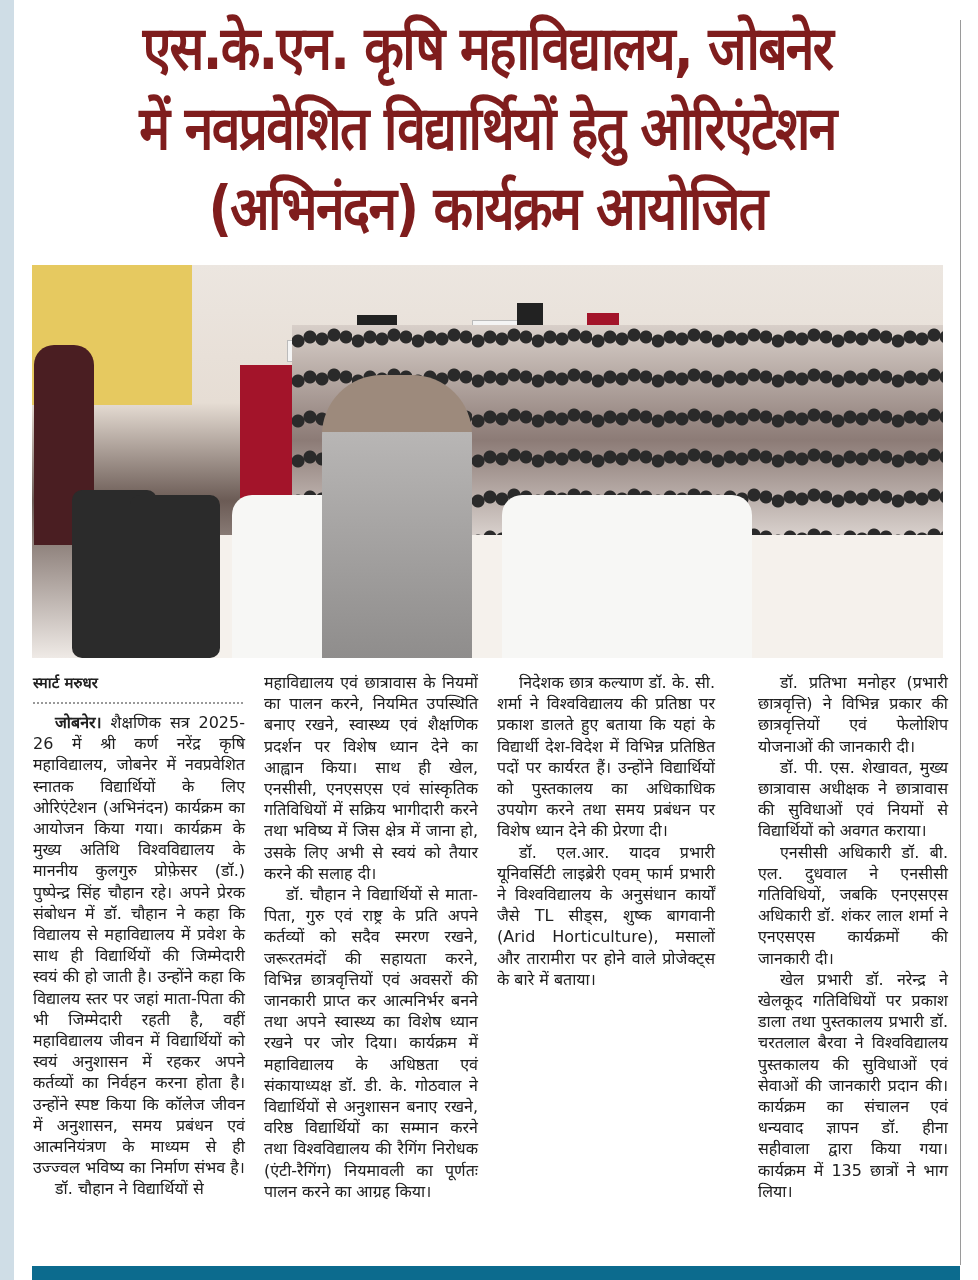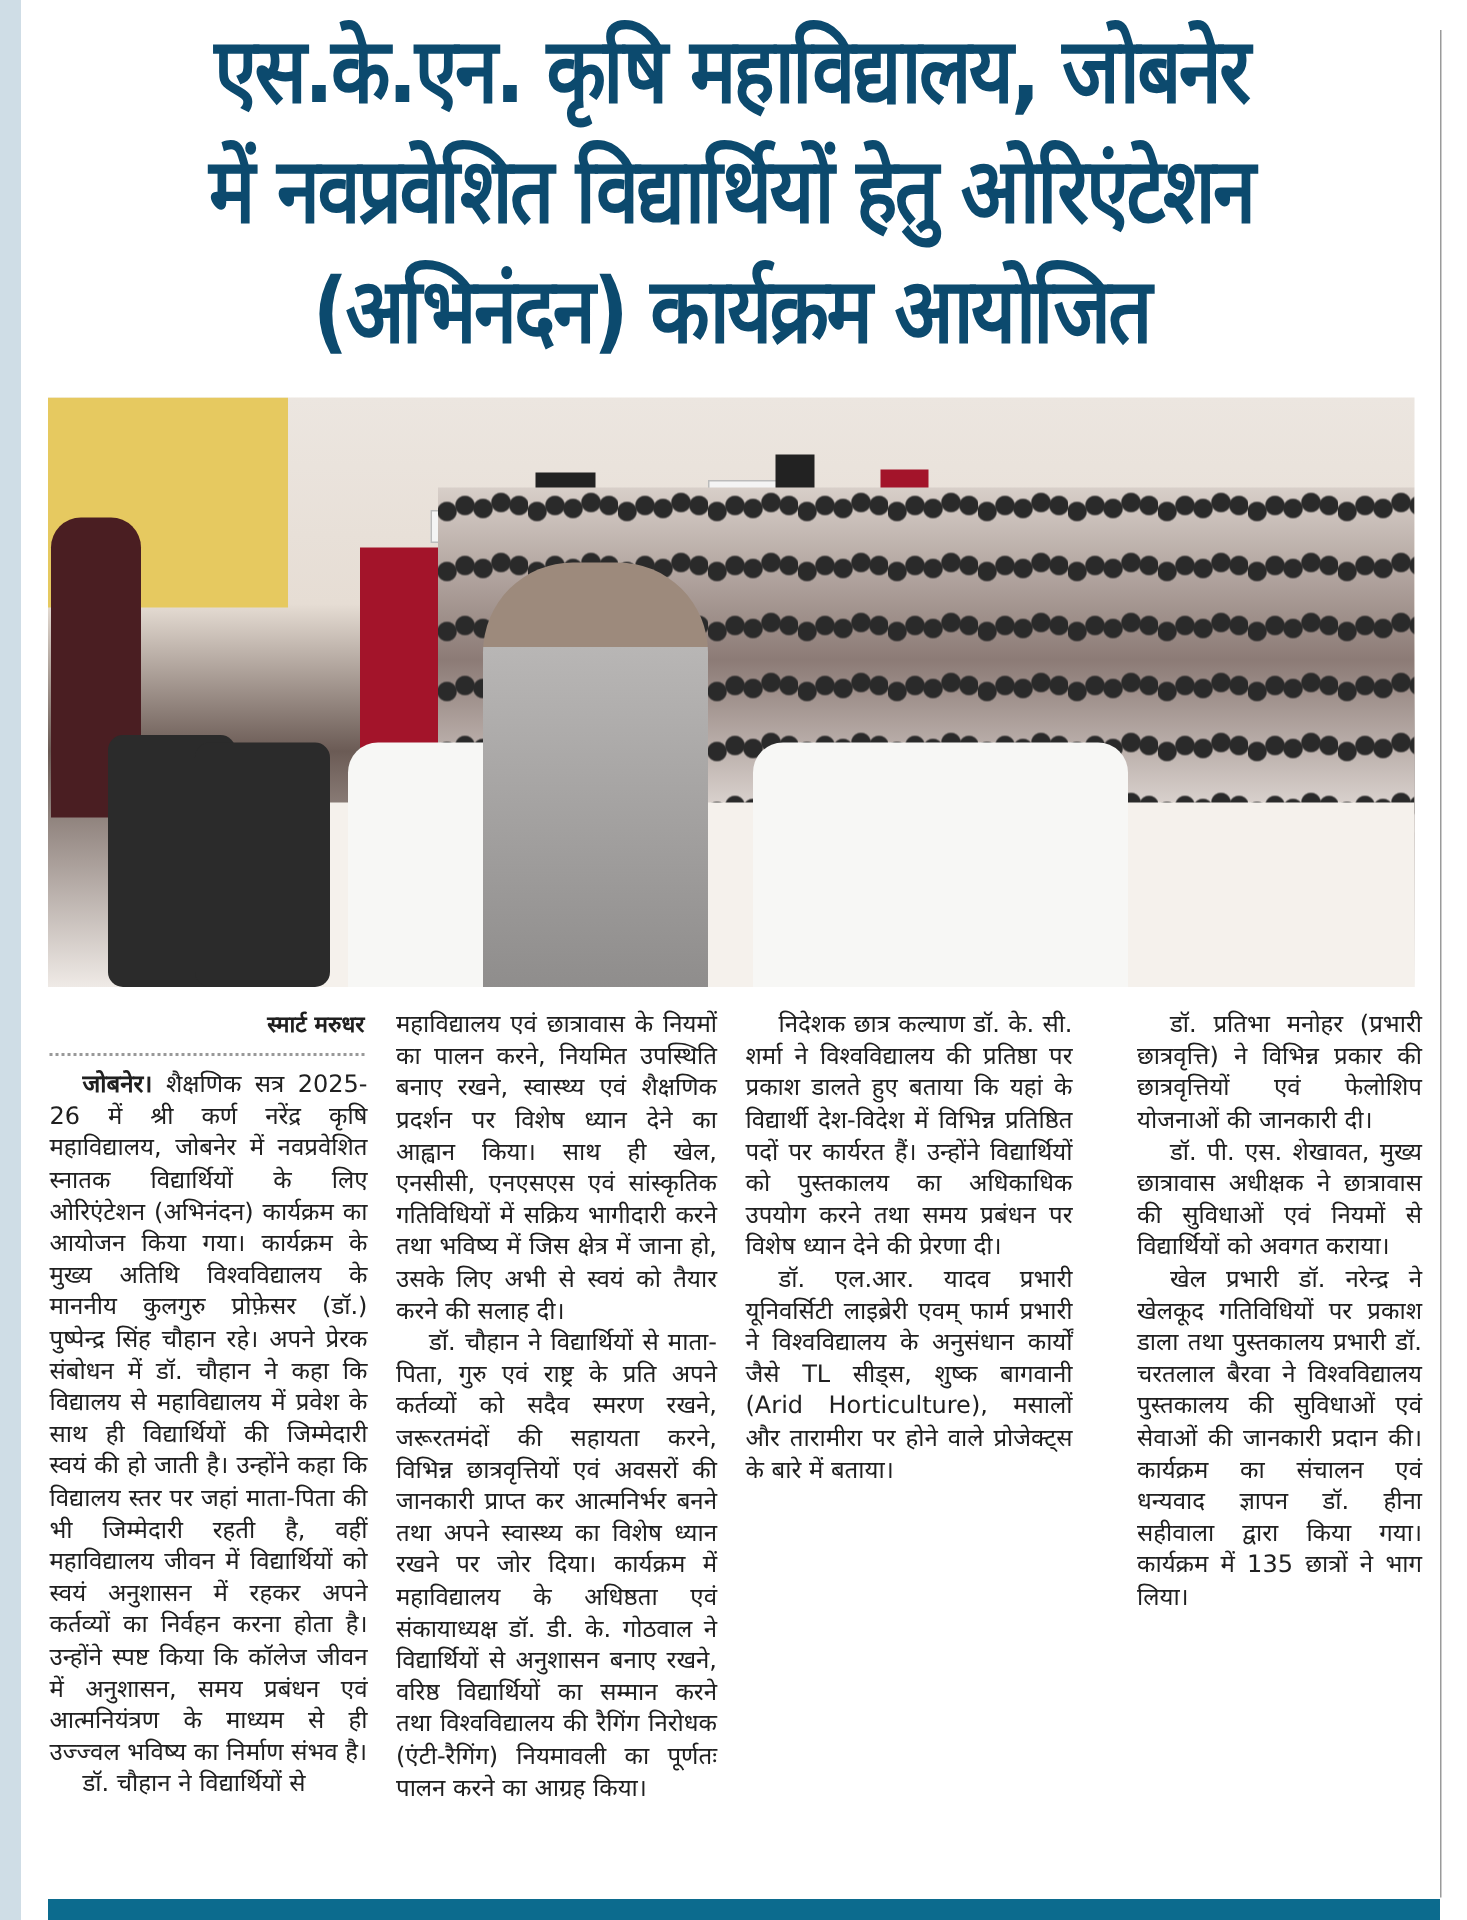--- a/index.html
+++ b/index.html
@@ -19,21 +19,21 @@
     background: #9a9a9a;
   }
   .headline {
     position: absolute; left: 20px; top: 8px; width: 935px;
     text-align: center;
     font-family: "DejaVu Sans", sans-serif;
     font-weight: bold;
     font-size: 60px;
     line-height: 80px;
     letter-spacing: -2px;
-    color: #0c4a6e;
+    color: #7f1d1d;
   }
   .headline div { white-space: nowrap; transform: scaleX(0.86); transform-origin: center; }
   .photo {
     position: absolute; left: 32px; top: 265px; width: 911px; height: 393px;
     overflow: hidden;
     background: linear-gradient(180deg, #ece6e0 0%, #e6ddd4 35%, #6b5b55 60%, #efeae6 100%);
   }
   .photo .wall-yellow { position:absolute; left:0; top:0; width:160px; height:140px; background:#e6c960; }
   .photo .curtain { position:absolute; background:#a3142a; }
   .photo .ac { position:absolute; background:#f4f4f4; border:1px solid #bbb; }
@@ -50,21 +50,21 @@
   }
   .photo .table { position:absolute; left:180px; top:270px; width:731px; height:123px; background:#f5f1ec; }
   .photo .back-person { position:absolute; left:290px; top:110px; width:150px; height:283px;
     background: linear-gradient(180deg,#9d8a7c 0%, #9d8a7c 20%, #b8b6b5 20%, #8f8d8c 100%); border-radius: 60px 60px 0 0; }
   .photo .speaker { position:absolute; left:2px; top:80px; width:60px; height:200px; background:#4a1e22; border-radius:20px 20px 0 0; }
   .photo .chair { position:absolute; background:#2b2b2b; border-radius:10px; }
   .photo .white-jacket { position:absolute; background:#f7f7f5; border-radius:20px 20px 0 0; }
 
   .byline {
     position: absolute; left: 33px; top: 672px; width: 210px;
-    text-align: right; font-weight: bold; font-size: 15px; color: #1f1f1f;
+    text-align: left; font-weight: bold; font-size: 15px; color: #1f1f1f;
     padding-bottom: 10px;
     border-bottom: 2px dotted #999;
   }
   .col {
     position: absolute;
     font-size: 16px;
     line-height: 21.2px;
     text-align: justify;
     color: #202020;
   }
@@ -124,16 +124,17 @@
 </div>
 
 <div class="col col3">
   <p class="indent">निदेशक छात्र कल्याण डॉ. के. सी. शर्मा ने विश्वविद्यालय की प्रतिष्ठा पर प्रकाश डालते हुए बताया कि यहां के विद्यार्थी देश-विदेश में विभिन्न प्रतिष्ठित पदों पर कार्यरत हैं। उन्होंने विद्यार्थियों को पुस्तकालय का अधिकाधिक उपयोग करने तथा समय प्रबंधन पर विशेष ध्यान देने की प्रेरणा दी।</p>
   <p class="indent">डॉ. एल.आर. यादव प्रभारी यूनिवर्सिटी लाइब्रेरी एवम् फार्म प्रभारी ने विश्वविद्यालय के अनुसंधान कार्यों जैसे TL सीड्स, शुष्क बागवानी (Arid Horticulture), मसालों और तारामीरा पर होने वाले प्रोजेक्ट्स के बारे में बताया।</p>
 </div>
 
 <div class="col col4">
   <p class="indent">डॉ. प्रतिभा मनोहर (प्रभारी छात्रवृत्ति) ने विभिन्न प्रकार की छात्रवृत्तियों एवं फेलोशिप योजनाओं की जानकारी दी।</p>
   <p class="indent">डॉ. पी. एस. शेखावत, मुख्य छात्रावास अधीक्षक ने छात्रावास की सुविधाओं एवं नियमों से विद्यार्थियों को अवगत कराया।</p>
+  <p class="indent">एनसीसी अधिकारी डॉ. बी. एल. दुधवाल ने एनसीसी गतिविधियों, जबकि एनएसएस अधिकारी डॉ. शंकर लाल शर्मा ने एनएसएस कार्यक्रमों की जानकारी दी।</p>
   <p class="indent">खेल प्रभारी डॉ. नरेन्द्र ने खेलकूद गतिविधियों पर प्रकाश डाला तथा पुस्तकालय प्रभारी डॉ. चरतलाल बैरवा ने विश्वविद्यालय पुस्तकालय की सुविधाओं एवं सेवाओं की जानकारी प्रदान की। कार्यक्रम का संचालन एवं धन्यवाद ज्ञापन डॉ. हीना सहीवाला द्वारा किया गया। कार्यक्रम में 135 छात्रों ने भाग लिया।</p>
 </div>
 
 <div class="bottom-bar"></div>
 
 </body></html>

